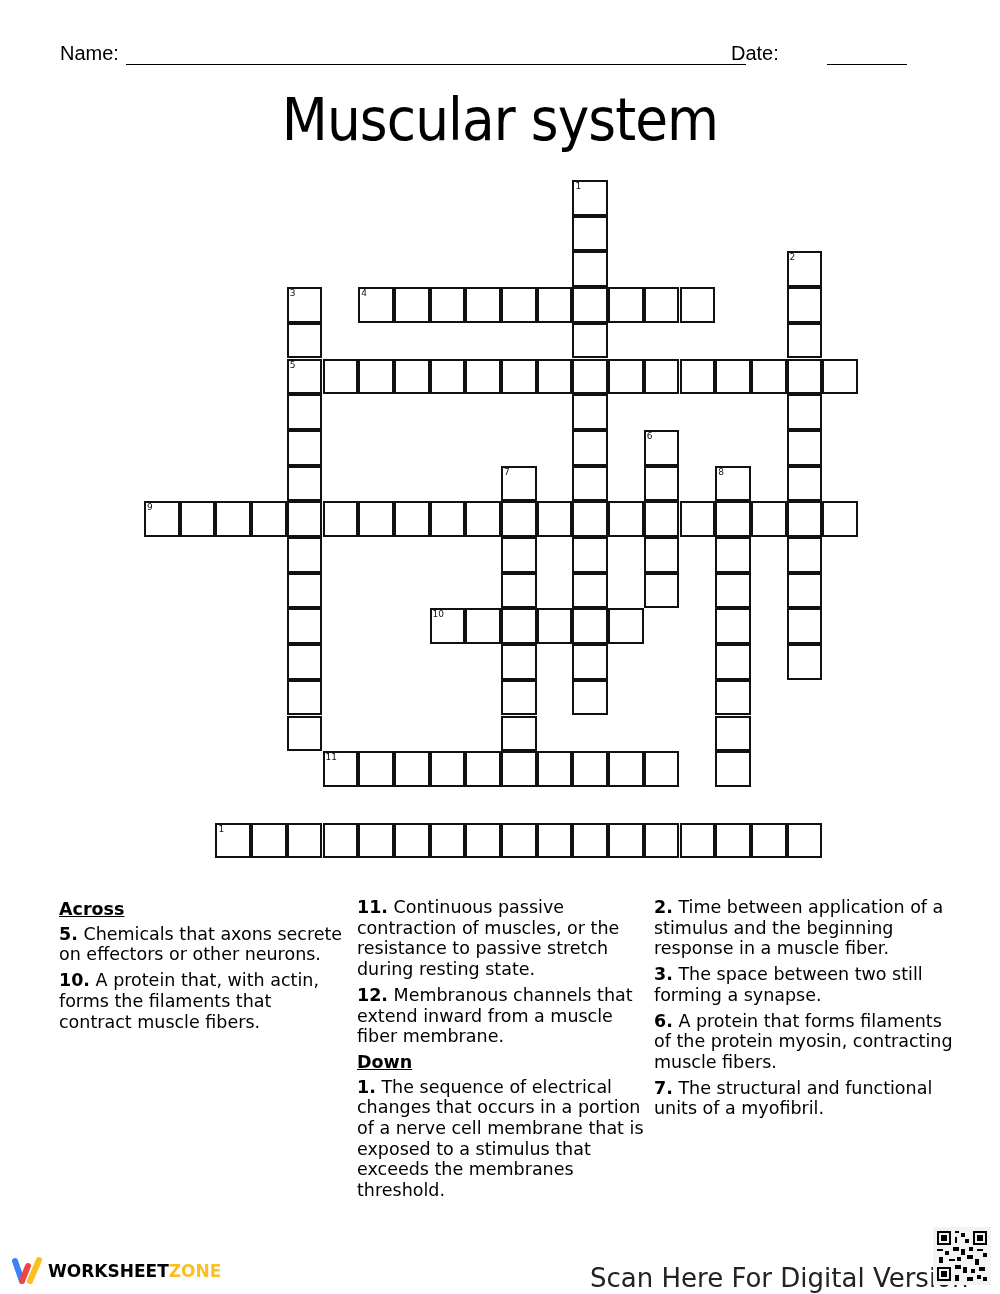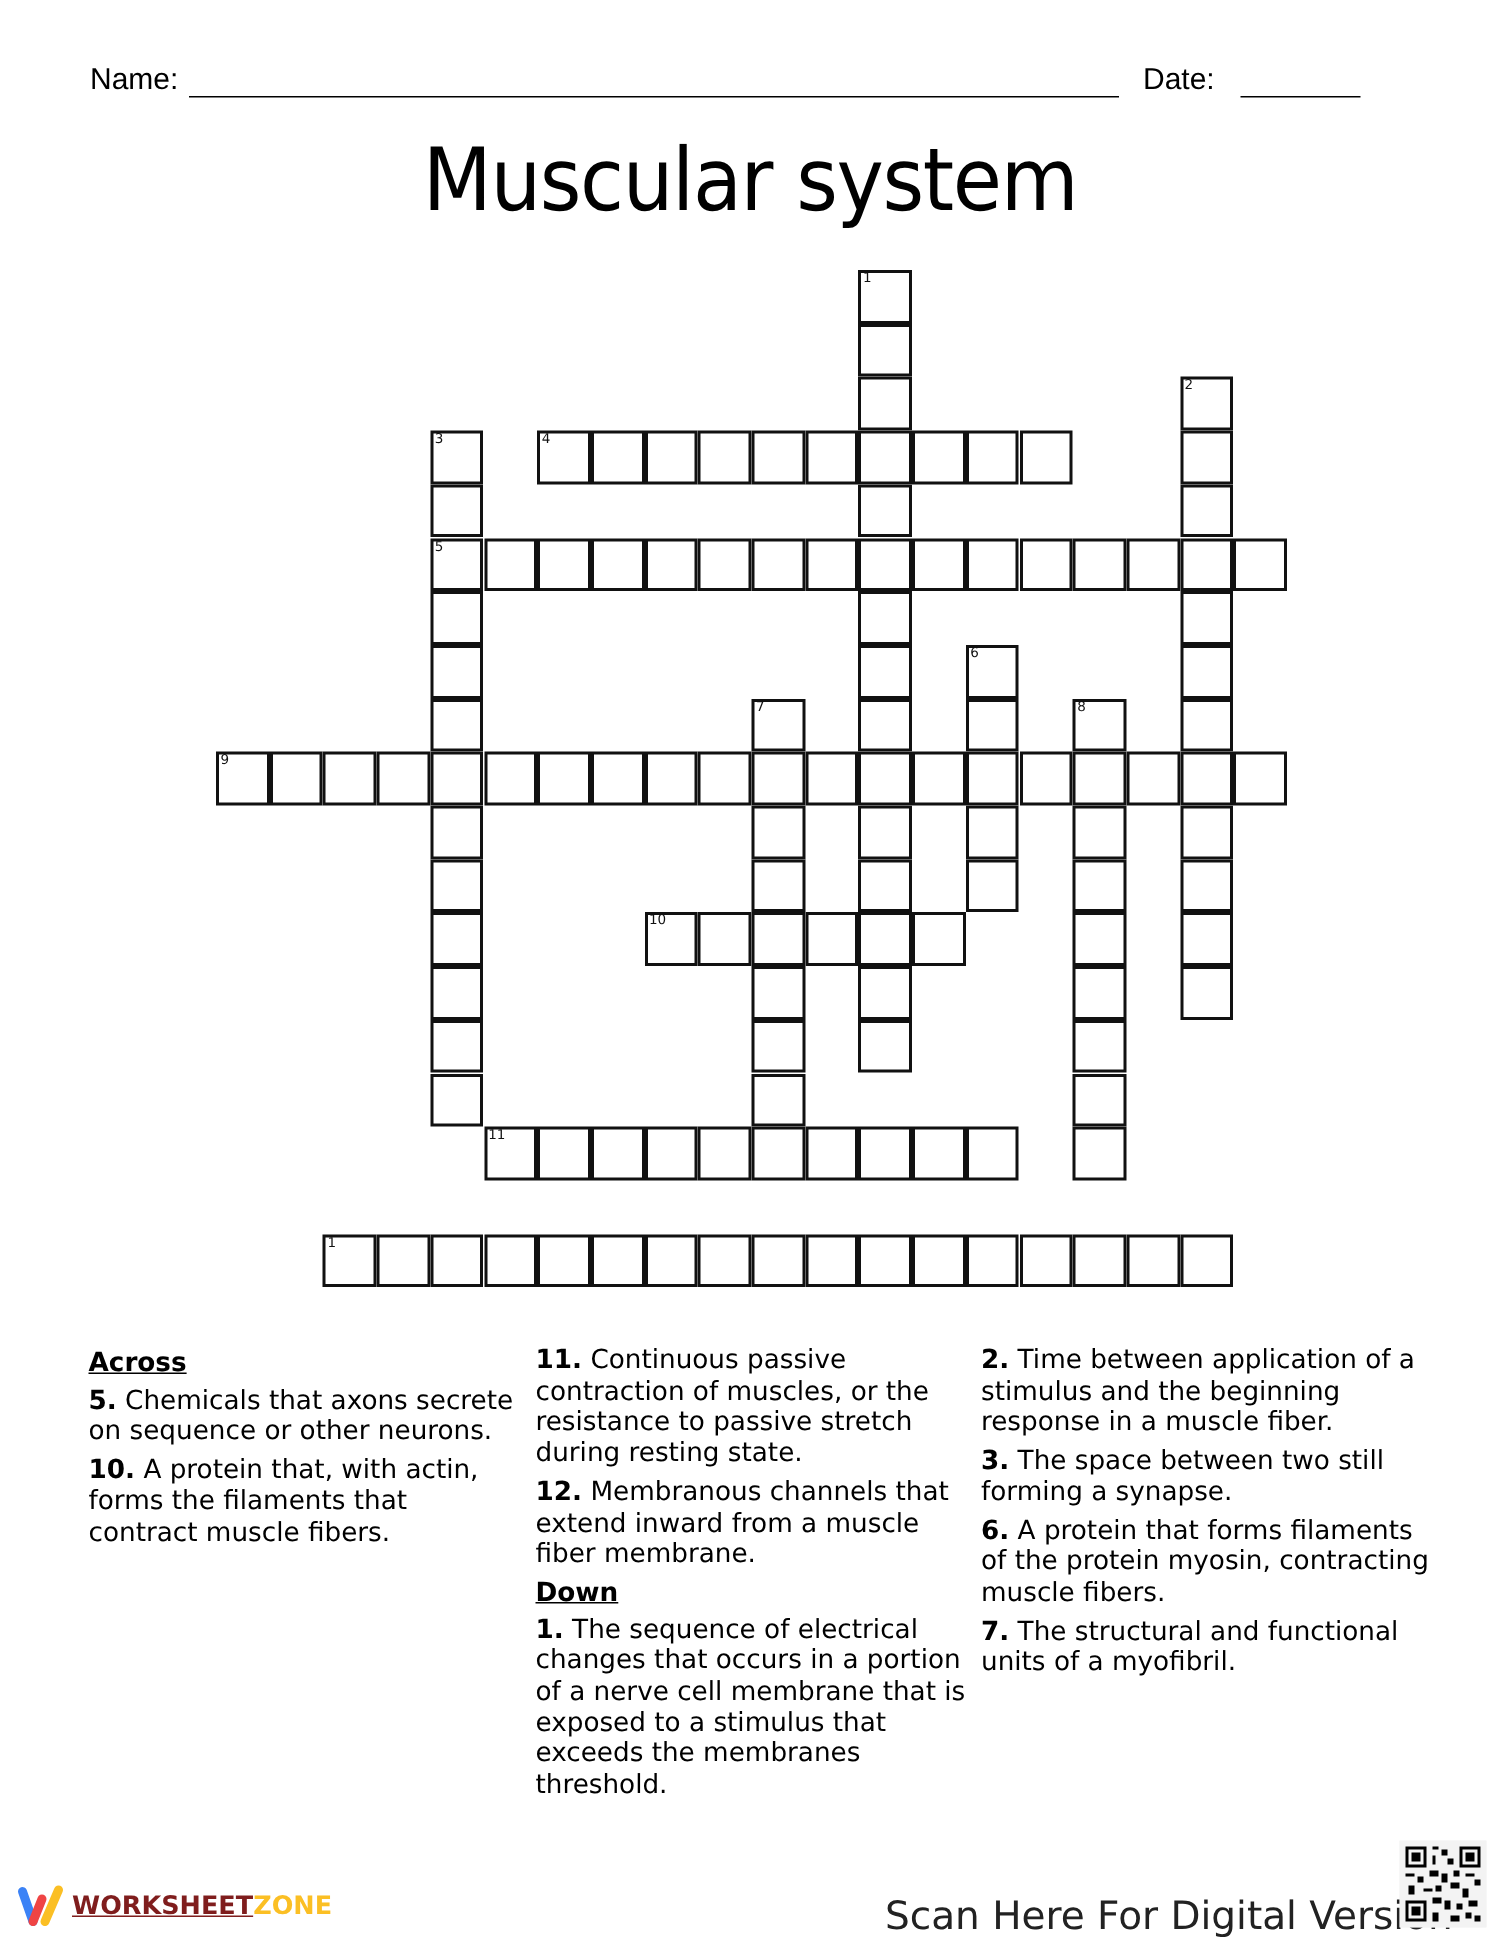--- a/index.html
+++ b/index.html
@@ -1,36 +1,36 @@
 <!DOCTYPE html>
 <html><head>
 <meta charset="utf-8">
 <style>
   html, body { margin: 0; padding: 0; background: #ffffff; }
   body { width: 1000px; height: 1294px; position: relative; overflow: hidden; font-family: "DejaVu Sans", sans-serif; color: #000; }
   .header-line { position: absolute; top: 42px; left: 60px; width: 860px; height: 30px; font-family: "Liberation Sans", sans-serif; font-size: 20px; }
   .header-line .name-label { position: absolute; left: 0; top: 0; }
   .header-line .name-line { position: absolute; left: 66px; top: 22px; width: 620px; border-bottom: 1.5px solid #000; }
-  .header-line .date-label { position: absolute; left: 702px; top: 0; text-align: right; }
+  .header-line .date-label { position: absolute; left: 671px; top: 0; text-align: right; }
   .header-line .date-line { position: absolute; left: 767px; top: 22px; width: 80px; border-bottom: 1.5px solid #000; }
   .title { position: absolute; top: 86px; left: 0; width: 1000px; text-align: center; font-family: "DejaVu Sans", sans-serif; font-size: 58px; letter-spacing: -1px; transform: scaleX(0.92); }
   .grid { position: absolute; left: 0; top: 0; width: 1000px; height: 880px; }
   .cell { position: absolute; width: 35.7px; height: 35.7px; box-sizing: border-box; border: 2px solid #111; background: #fff; margin-left: -1px; margin-top: -1px; }
   .cell .num { position: absolute; left: 1px; top: -1px; font-family: "DejaVu Sans", sans-serif; font-size: 9px; line-height: 11px; color: #111; }
   .clues { position: absolute; top: 897px; font-family: "DejaVu Sans", sans-serif; font-size: 17.5px; line-height: 20.7px; color: #000; }
   .clue-col-1 { left: 59px; width: 290px; }
   .clue-col-2 { left: 357px; width: 290px; }
   .clue-col-3 { left: 654px; width: 300px; }
   .section-head { font-weight: bold; text-decoration: underline; margin-top: 2px; margin-bottom: 4px; }
   .clue { margin-bottom: 5px; }
   .clue .cnum { font-weight: bold; }
   .footer-logo { position: absolute; left: 10px; top: 1256px; height: 30px; display: flex; align-items: center; }
   .logo-mark { width: 34px; height: 30px; position: relative; }
   .logo-text { font-family: "DejaVu Sans", sans-serif; font-weight: bold; font-size: 17px; margin-left: 4px; letter-spacing: 0px; }
-  .logo-text .w1 { color: #7f1d1d; text-decoration: underline; }
+  .logo-text .w1 { color: #000000; }
   .logo-text .w2 { color: #fbbf24; }
   .scan-text { position: absolute; left: 590px; top: 1263px; font-family: "DejaVu Sans", sans-serif; font-size: 26px; color: #222; }
   .qr { position: absolute; left: 933px; top: 1227px; width: 58px; height: 58px; background: #f3f3f3; }
 </style>
 </head>
 <body>
 
 <div class="header-line">
   <span class="name-label">Name:</span>
   <div class="name-line"></div>
@@ -191,21 +191,21 @@
     <div class="cell" style="left: 609.1px; top: 823.6px;"></div>
     <div class="cell" style="left: 644.8px; top: 823.6px;"></div>
     <div class="cell" style="left: 680.5px; top: 823.6px;"></div>
     <div class="cell" style="left: 716.2px; top: 823.6px;"></div>
     <div class="cell" style="left: 751.9px; top: 823.6px;"></div>
     <div class="cell" style="left: 787.6px; top: 823.6px;"></div>
   </div>
 
 <div class="clues clue-col-1">
   <div class="section-head">Across</div>
-  <div class="clue"><span class="cnum">5.</span> <span>Chemicals that axons secrete on sequence or other neurons.</span></div>
+  <div class="clue"><span class="cnum">5.</span> <span>Chemicals that axons secrete on effectors or other neurons.</span></div>
   <div class="clue"><span class="cnum">10.</span> <span>A protein that, with actin, forms the filaments that contract muscle fibers.</span></div>
 </div>
 
 <div class="clues clue-col-2">
   <div class="clue"><span class="cnum">11.</span> <span>Continuous passive contraction of muscles, or the resistance to passive stretch during resting state.</span></div>
   <div class="clue"><span class="cnum">12.</span> <span>Membranous channels that extend inward from a muscle fiber membrane.</span></div>
   <div class="section-head">Down</div>
   <div class="clue"><span class="cnum">1.</span> <span>The sequence of electrical changes that occurs in a portion of a nerve cell membrane that is exposed to a stimulus that exceeds the membranes threshold.</span></div>
 </div>
 

